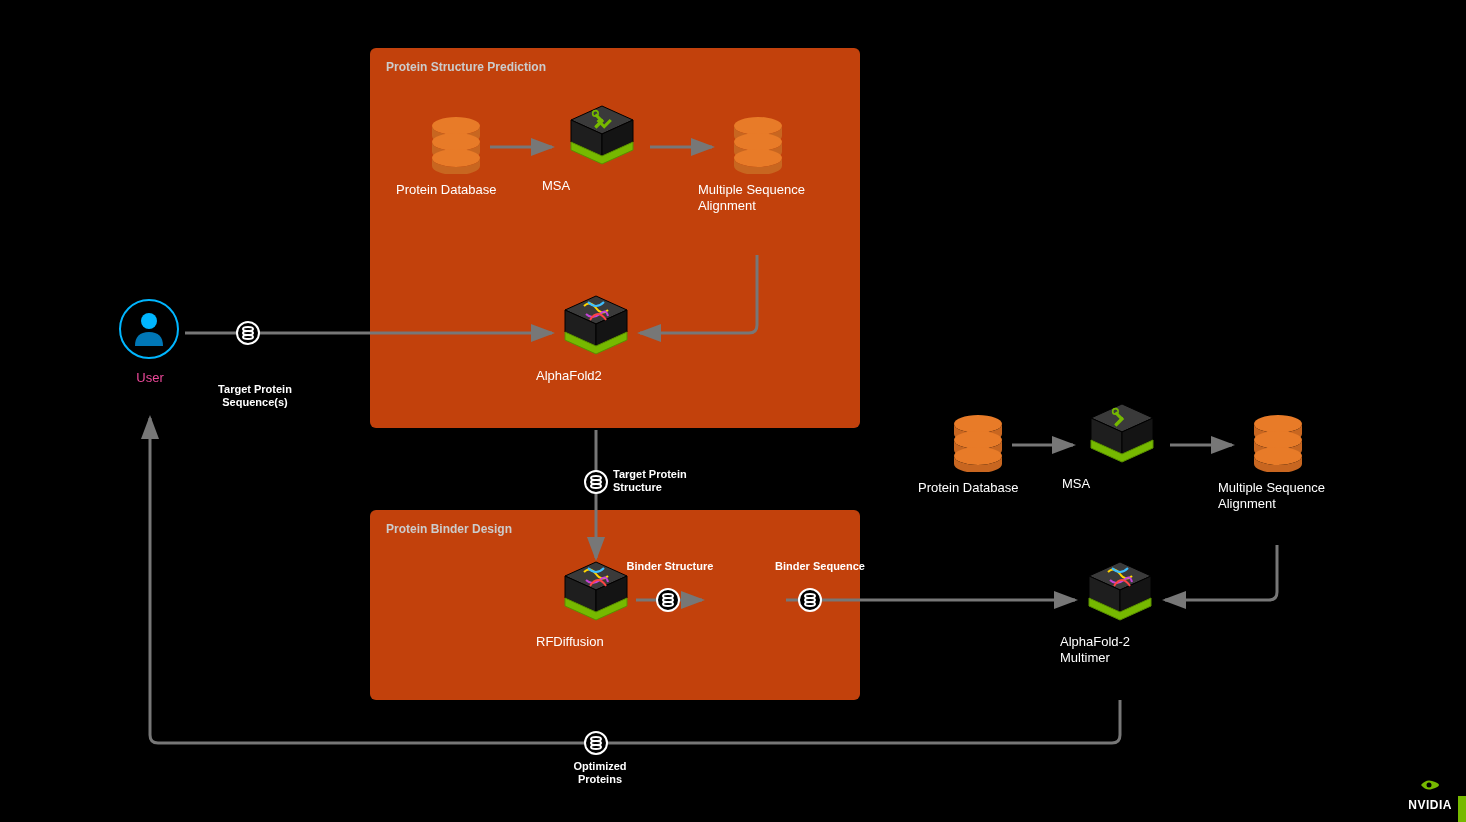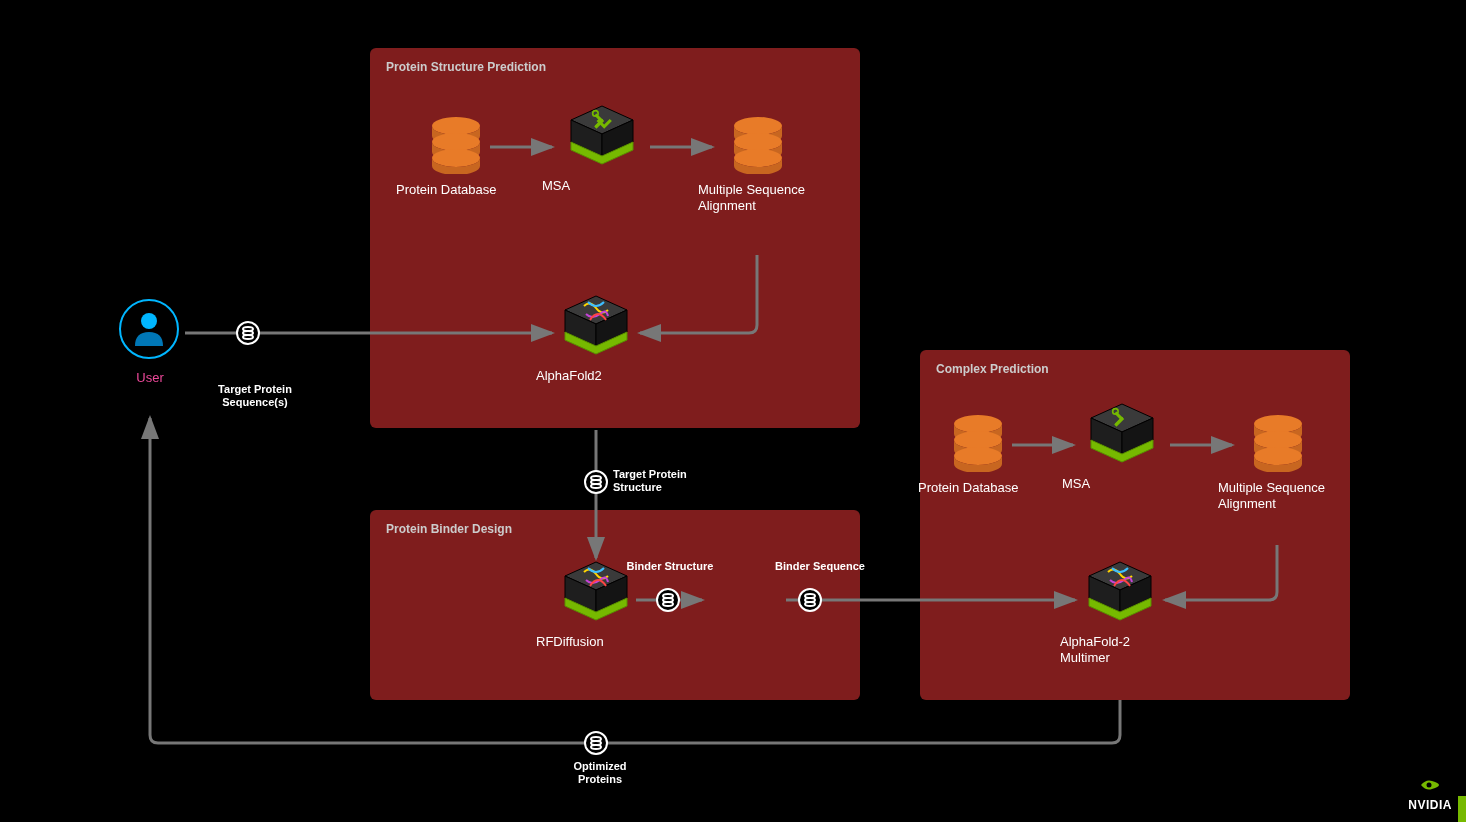--- a/index.html
+++ b/index.html
@@ -8,21 +8,21 @@
     width: 1466px;
     height: 822px;
     background: #000;
     font-family: Arial, Helvetica, sans-serif;
     color: #fff;
     overflow: hidden;
   }
   .canvas { position: relative; width: 1466px; height: 822px; }
   .panel {
     position: absolute;
-    background: #7f1d1d;
+    background: #c2410c;
     border-radius: 6px;
   }
   .panel-title {
     position: absolute;
     top: 12px;
     left: 16px;
     font-size: 12px;
     color: #ccc;
     font-weight: bold;
   }
@@ -90,23 +90,20 @@
 </head>
 <body>
 
 <div class="canvas">
 
   <div class="panel" style="left:370px; top:48px; width:490px; height:380px;">
     <div class="panel-title">Protein Structure Prediction</div>
   </div>
   <div class="panel" style="left:370px; top:510px; width:490px; height:190px;">
     <div class="panel-title">Protein Binder Design</div>
-  </div>
-  <div class="panel" style="left:920px; top:350px; width:430px; height:350px;">
-    <div class="panel-title">Complex Prediction</div>
   </div>
 
   <svg style="position:absolute; left:0; top:0;" width="1466" height="822">
     <defs>
       <marker id="ah" markerWidth="10" markerHeight="10" refX="7" refY="3" orient="auto">
         <path d="M0,0 L8,3 L0,6 Z" class="arrow-head"></path>
       </marker>
     </defs>
 
     <line class="arrow-line" x1="490" y1="147" x2="552" y2="147" marker-end="url(#ah)"></line>

